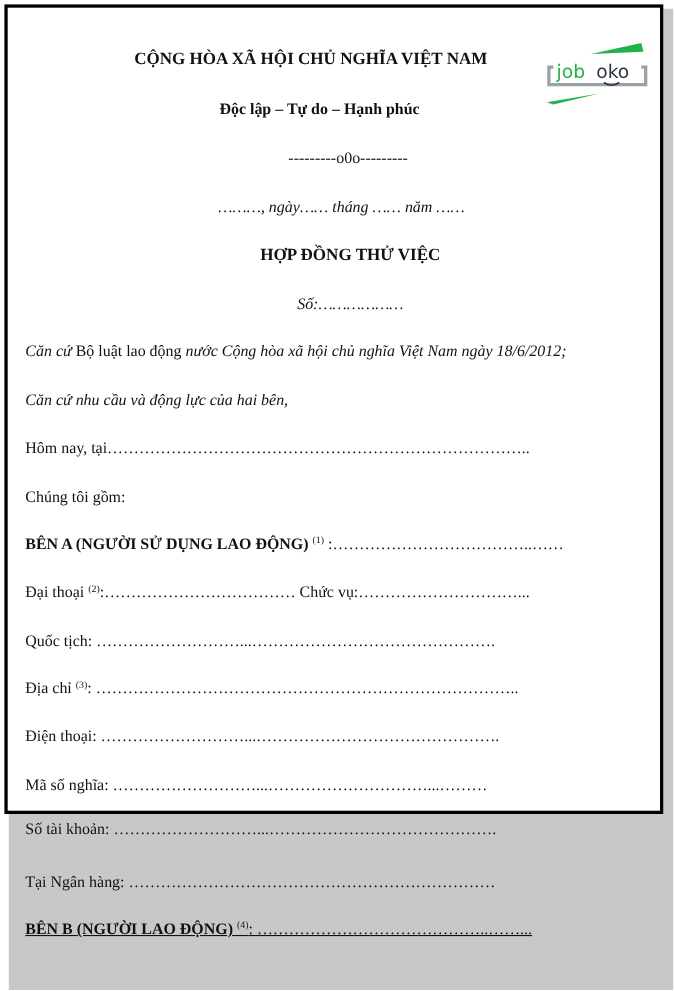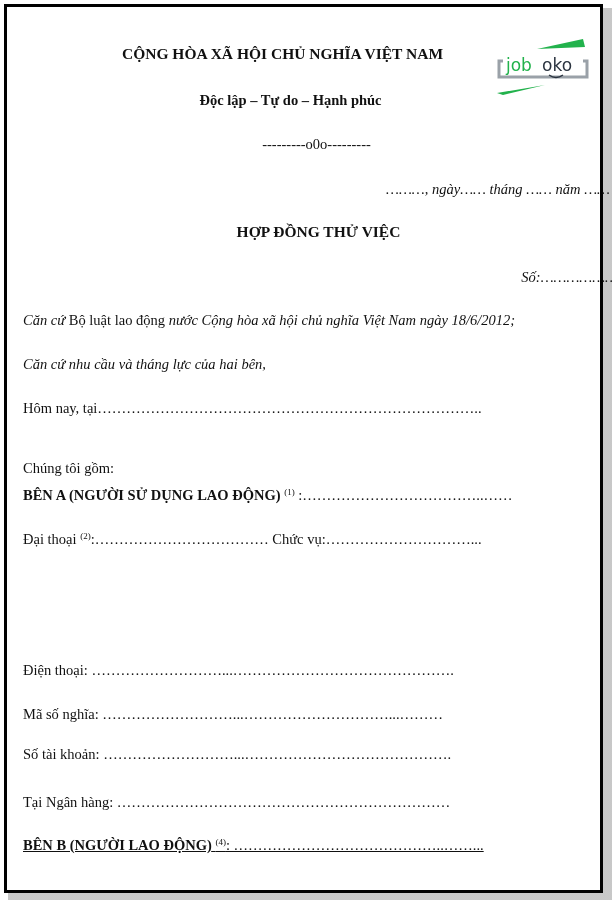--- a/index.html
+++ b/index.html
@@ -1,25 +1,25 @@
 <!DOCTYPE html>
 <html><head>
 <meta charset="utf-8">
 <style>
   html, body { margin: 0; padding: 0; background: #ffffff; }
   body { width: 613px; height: 901px; position: relative; overflow: hidden;
          font-family: "Liberation Serif", "DejaVu Serif", serif; color: #111; }
   .shadow { position: absolute; left: 8px; top: 8px; width: 604px; height: 892px;
             background: linear-gradient(#9a9a9a,#9a9a9a); opacity: 0.55; }
-  .page { position: absolute; left: 4px; top: 4px; width: 599px; height: 889px;
+  .page { position: absolute; left: 4px; top: 4px; width: 599px; height: 736px;
           border: 3px solid #000; background: #fff; box-sizing: border-box; }
   .line { position: absolute; white-space: nowrap; font-size: 14.5px; line-height: 18px; }
   .center { left: 0; width: 599px; text-align: center; }
   .b { font-weight: bold; }
-  .i { font-style: italic; text-align: right; }
+  .i { font-style: italic; }
   sup { font-size: 9px; vertical-align: 5px; font-weight: normal; line-height: 0; }
   .title { font-size: 15.5px; }
   .logo { position: absolute; left: 486px; top: 28px; width: 100px; height: 68px; text-align: center; }
 </style>
 </head>
 <body>
 
 <div class="shadow"></div>
 <div class="page">
 
@@ -38,29 +38,33 @@
   </div>
 
   <div class="line center" style="top:128px;left:10px;">---------o0o---------</div>
   <div class="line center i" style="top:173px;left:4px;">………, ngày…… tháng …… năm ……</div>
   <div class="line center b title" style="top:216px;left:12px;">HỢP ĐỒNG THỬ VIỆC</div>
   <div class="line center i" style="top:261px;left:12px;">Số:………………</div>
 
   <div class="line" style="top:304px;left:16px;">
     <span class="i">Căn cứ</span><span> Bộ luật lao động </span><span class="i">nước Cộng hòa xã hội chủ nghĩa Việt Nam ngày 18/6/2012;</span>
   </div>
-  <div class="line i" style="top:348px;left:16px;">Căn cứ nhu cầu và tháng lực của hai bên,</div>
+  <div class="line i" style="top:348px;left:16px;">Căn cứ nhu cầu và động lực của hai bên,</div>
   <div class="line" style="top:392px;left:16px;">Hôm nay, tại……………………………………………………………………..</div>
-  <div class="line" style="top:452px;left:16px;">Chúng tôi gồm:</div>
+  <div class="line" style="top:436px;left:16px;">Chúng tôi gồm:</div>
 
   <div class="line b" style="top:479px;left:16px;">
     <span>BÊN A (NGƯỜI SỬ DỤNG LAO ĐỘNG)</span> <sup>(1)</sup><span style="font-weight:normal"> :………………………………..……</span>
   </div>
   <div class="line" style="top:523px;left:16px;">
     <span>Đại thoại </span><sup>(2)</sup><span>:……………………………… Chức vụ:…………………………...</span>
+  </div>
+  <div class="line" style="top:567px;left:16px;">Quốc tịch: ………………………...……………………………………….</div>
+  <div class="line" style="top:610px;left:16px;">
+    <span>Địa chỉ </span><sup>(3)</sup><span>: ……………………………………………………………………..</span>
   </div>
   <div class="line" style="top:654px;left:16px;">Điện thoại: ………………………...……………………………………….</div>
   <div class="line" style="top:698px;left:16px;">Mã số nghĩa: ………………………...…………………………...………</div>
   <div class="line" style="top:738px;left:16px;">Số tài khoản: ………………………...…………………………………….</div>
   <div class="line" style="top:786px;left:16px;">Tại Ngân hàng: ……………………………………………………………</div>
 
   <div class="line b" style="top:829px;left:16px;text-decoration:underline;">
     <span>BÊN B (NGƯỜI LAO ĐỘNG)</span> <sup>(4)</sup><span></span><span style="font-weight:normal">: ……………………………………..……...</span>
   </div>
 </div>

